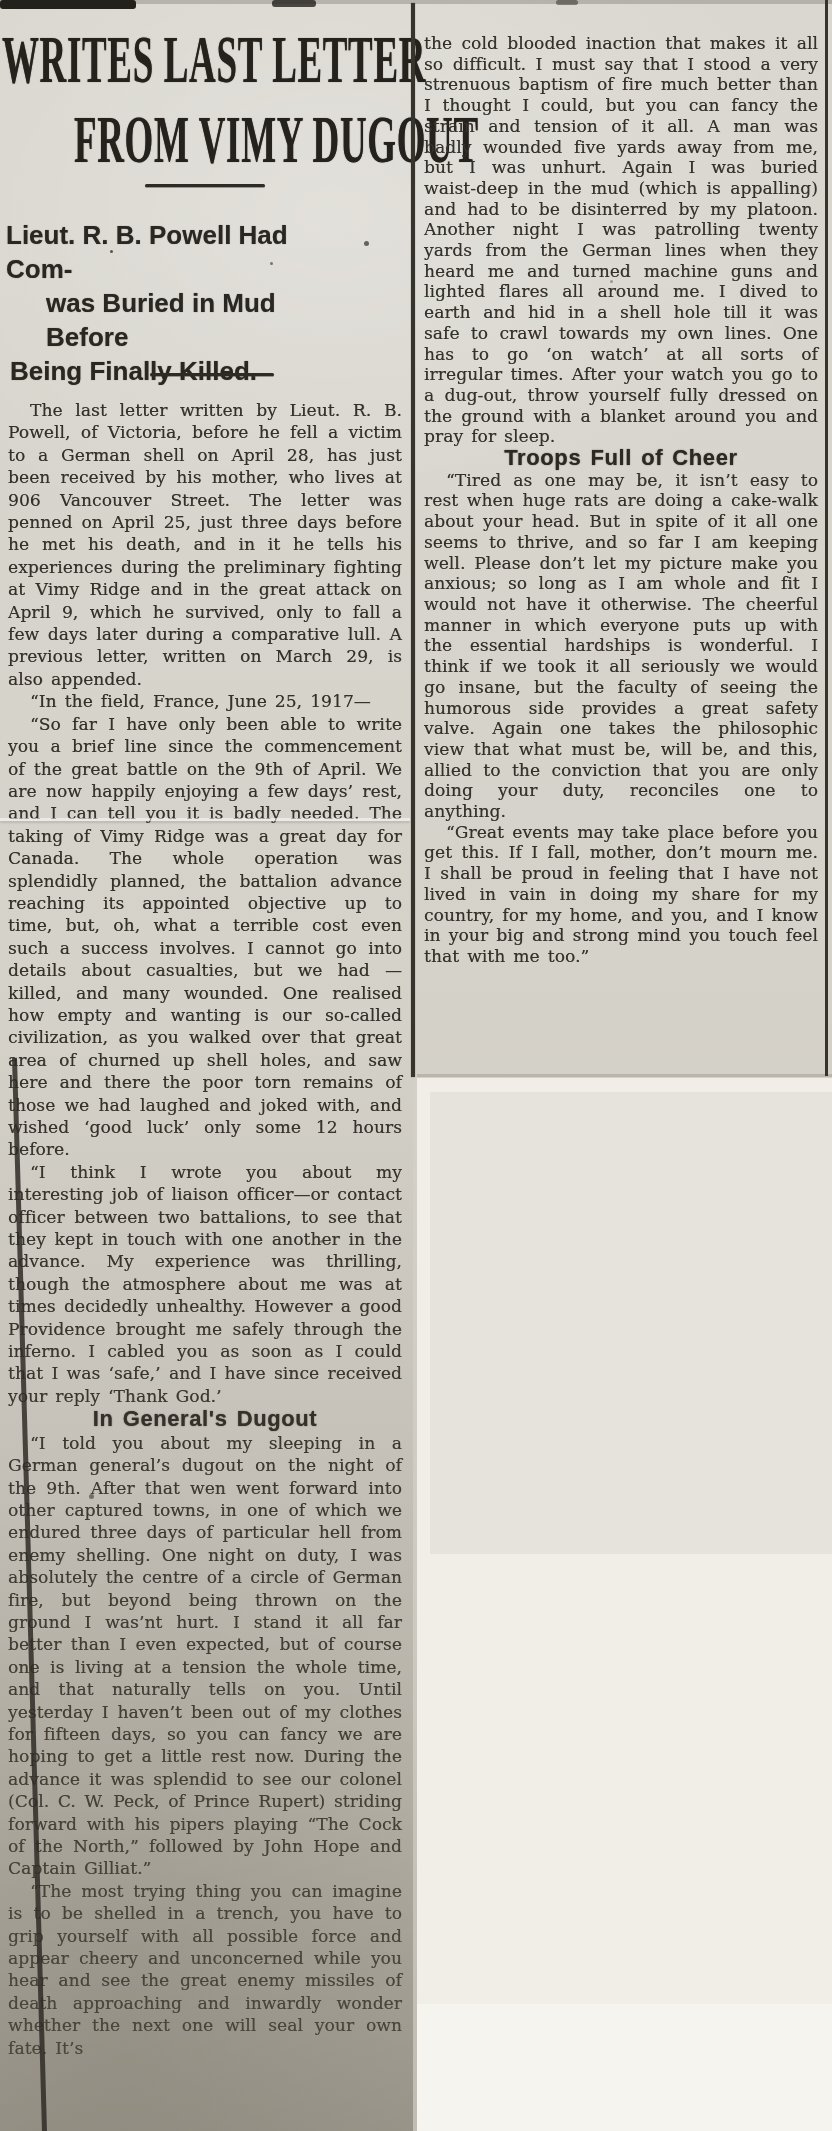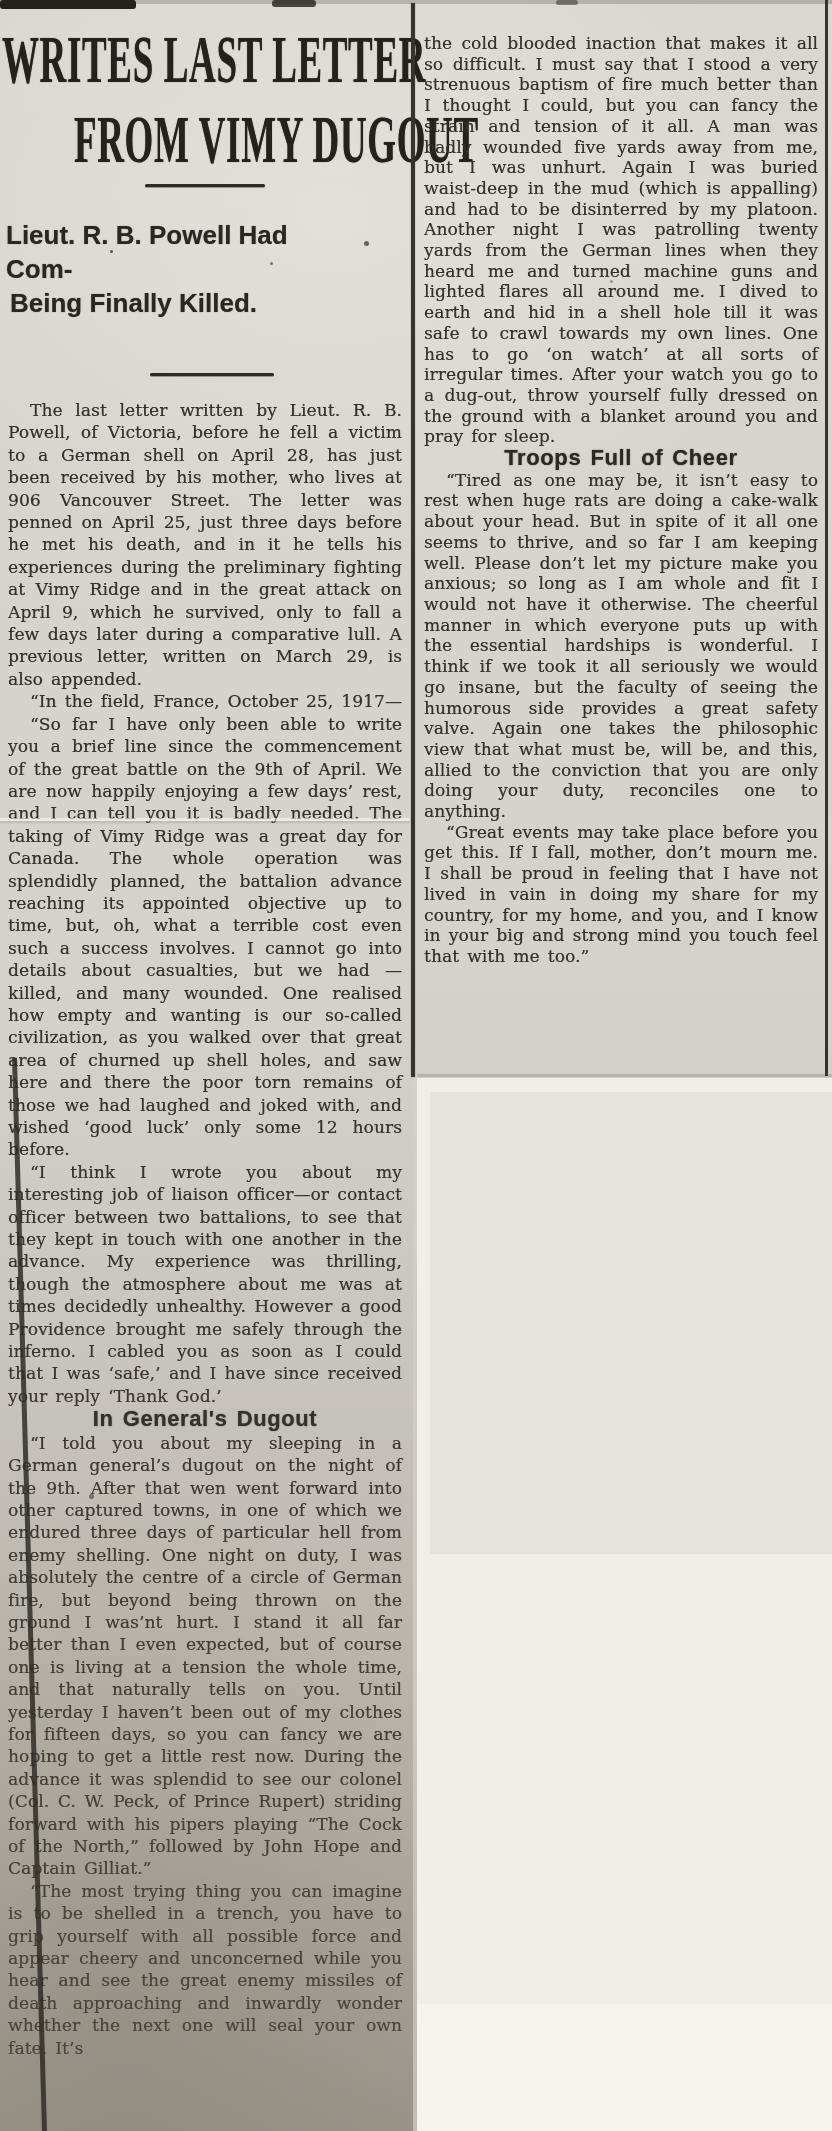--- a/index.html
+++ b/index.html
@@ -104,27 +104,28 @@
   <div class="white-strip"></div>
   <div class="clip-bottom-edge"></div>
 
   <div class="left-col">
     <div class="headline-line hl1">WRITES LAST LETTER</div>
     <div class="headline-line hl2">FROM VIMY DUGOUT</div>
     <div class="rule rule1"></div>
 
     <div class="deck">
       <span class="dl1">Lieut. R. B. Powell Had Com-</span>
+      <span class="dl3">was Buried in Mud Before</span>
       <span class="dl4">Being Finally Killed.</span>
     </div>
     <div class="rule rule2"></div>
 
     <div class="body-left">
       <p>The last letter written by Lieut. R. B. Powell, of Victoria, before he fell a victim to a German shell on April 28, has just been received by his mother, who lives at 906 Vancouver Street. The letter was penned on April 25, just three days before he met his death, and in it he tells his experiences during the preliminary fighting at Vimy Ridge and in the great attack on April 9, which he survived, only to fall a few days later during a comparative lull. A previous letter, written on March 29, is also appended.</p>
-      <p>“In the field, France, October 25, 1917—</p>
+      <p>“In the field, France, June 25, 1917—</p>
       <p>“So far I have only been able to write you a brief line since the commencement of the great battle on the 9th of April. We are now happily enjoying a few days’ rest, and I can tell you it is badly needed. The taking of Vimy Ridge was a great day for Canada. The whole operation was splendidly planned, the battalion advance reaching its appointed objective up to time, but, oh, what a terrible cost even such a success involves. I cannot go into details about casualties, but we had — killed, and many wounded. One realised how empty and wanting is our so-called civilization, as you walked over that great area of churned up shell holes, and saw here and there the poor torn remains of those we had laughed and joked with, and wished ‘good luck’ only some 12 hours before.</p>
       <p>“I think I wrote you about my interesting job of liaison officer—or contact officer between two battalions, to see that they kept in touch with one another in the advance. My experience was thrilling, though the atmosphere about me was at times decidedly unhealthy. However a good Providence brought me safely through the inferno. I cabled you as soon as I could that I was ‘safe,’ and I have since received your reply ‘Thank God.’</p>
       <h3 class="sec-head">In General's Dugout</h3>
       <p class="worn">“I told you about my sleeping in a German general’s dugout on the night of the 9th. After that wen went forward into other captured towns, in one of which we endured three days of particular hell from enemy shelling. One night on duty, I was absolutely the centre of a circle of German fire, but beyond being thrown on the ground I was’nt hurt. I stand it all far better than I even expected, but of course one is living at a tension the whole time, and that naturally tells on you. Until yesterday I haven’t been out of my clothes for fifteen days, so you can fancy we are hoping to get a little rest now. During the advance it was splendid to see our colonel (Col. C. W. Peck, of Prince Rupert) striding forward with his pipers playing “The Cock of the North,” followed by John Hope and Captain Gilliat.”</p>
       <p class="worn-more">“The most trying thing you can imagine is to be shelled in a trench, you have to grip yourself with all possible force and appear cheery and unconcerned while you hear and see the great enemy missiles of death approaching and inwardly wonder whether the next one will seal your own fate. It’s</p>
     </div>
 
     <div class="crease"></div>
   </div>
 

